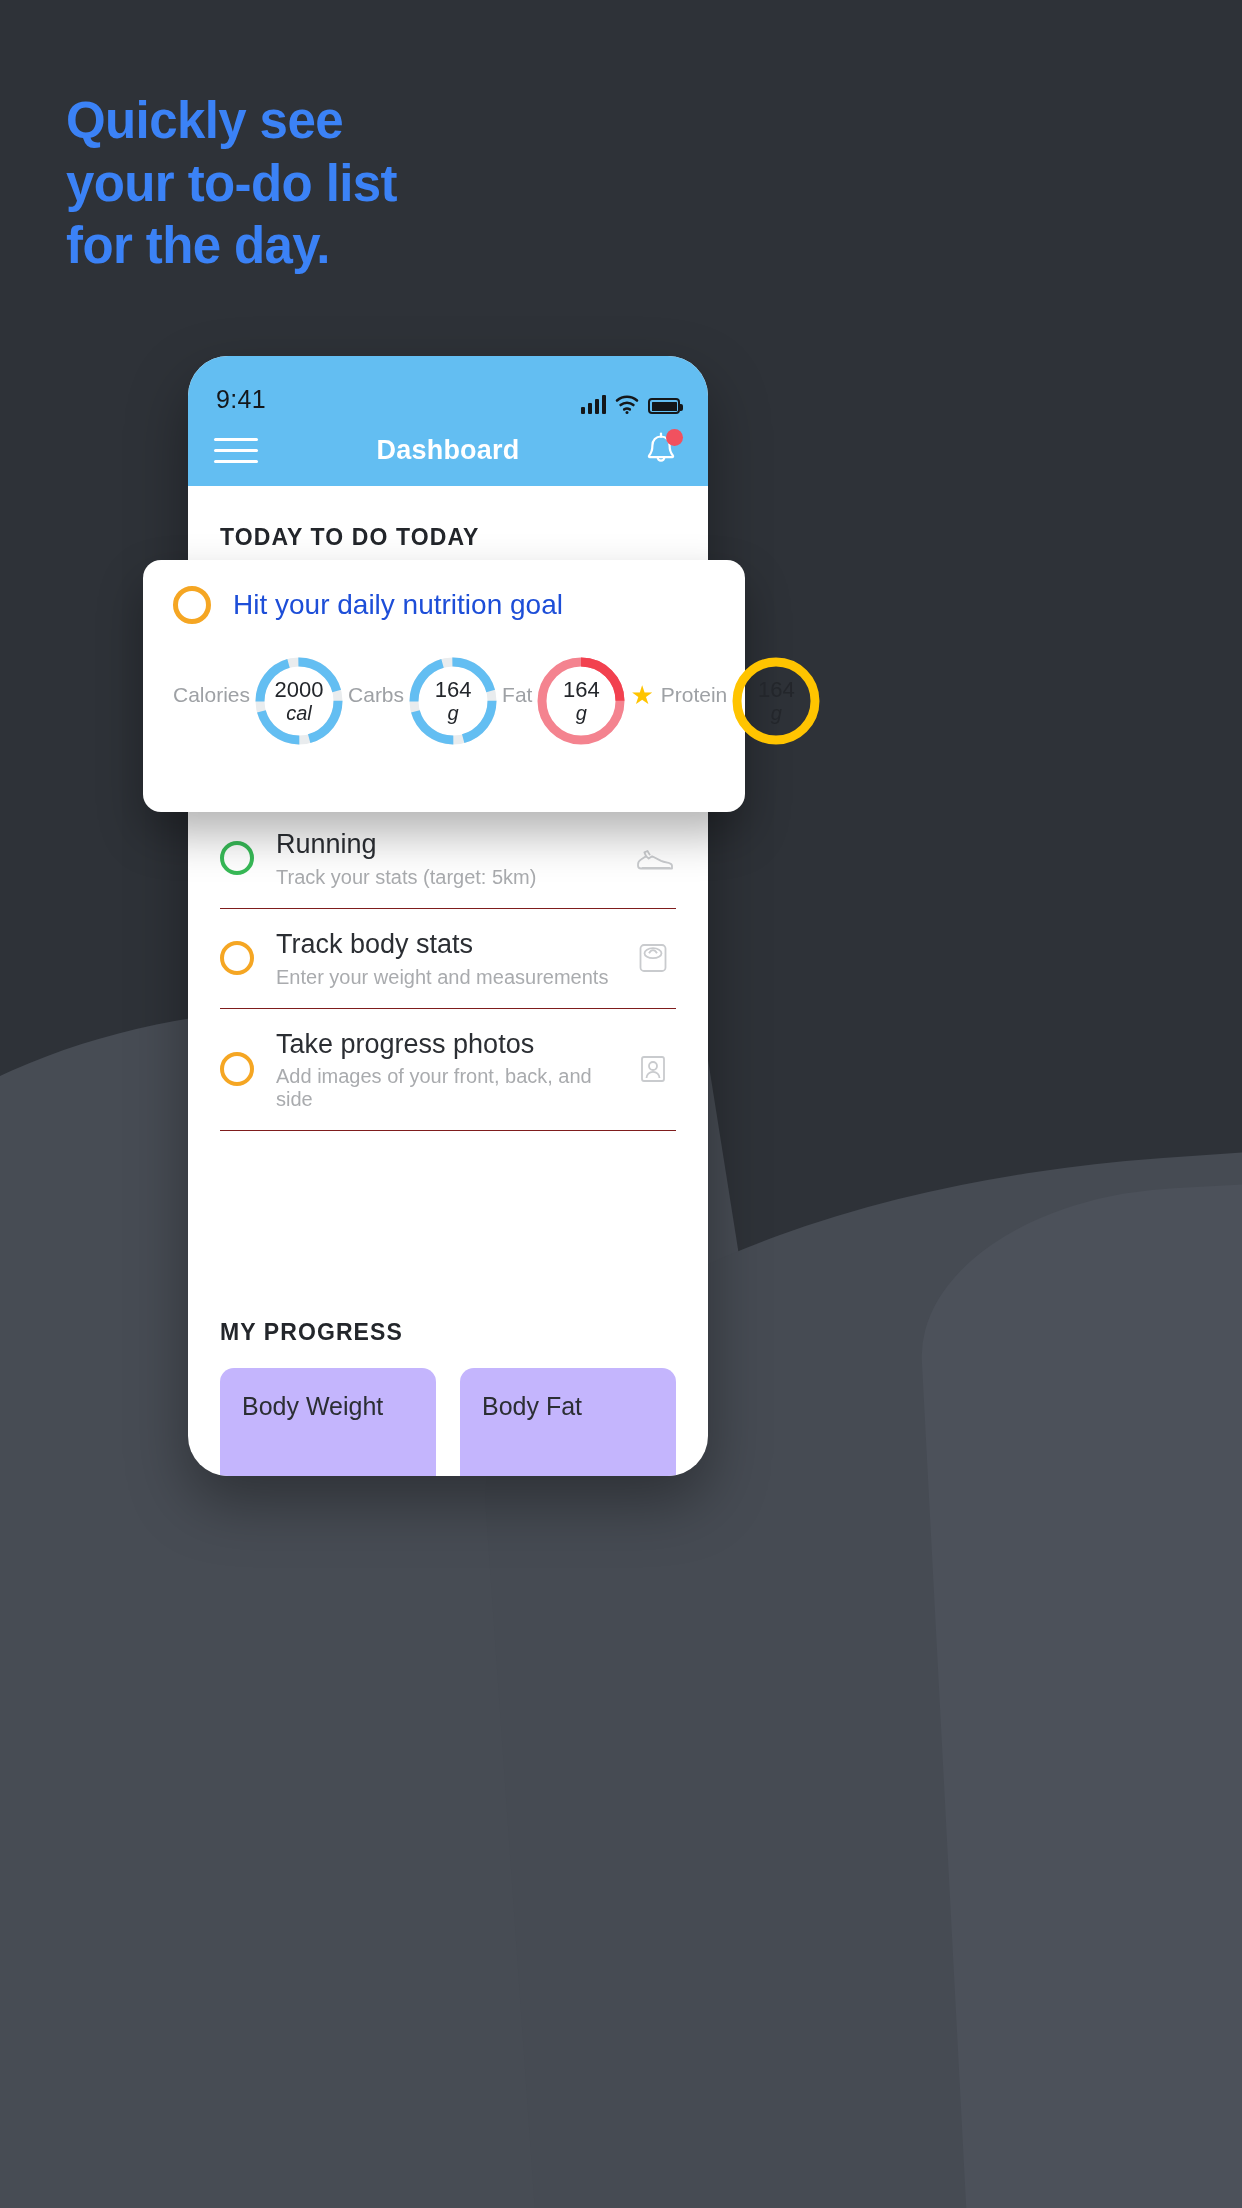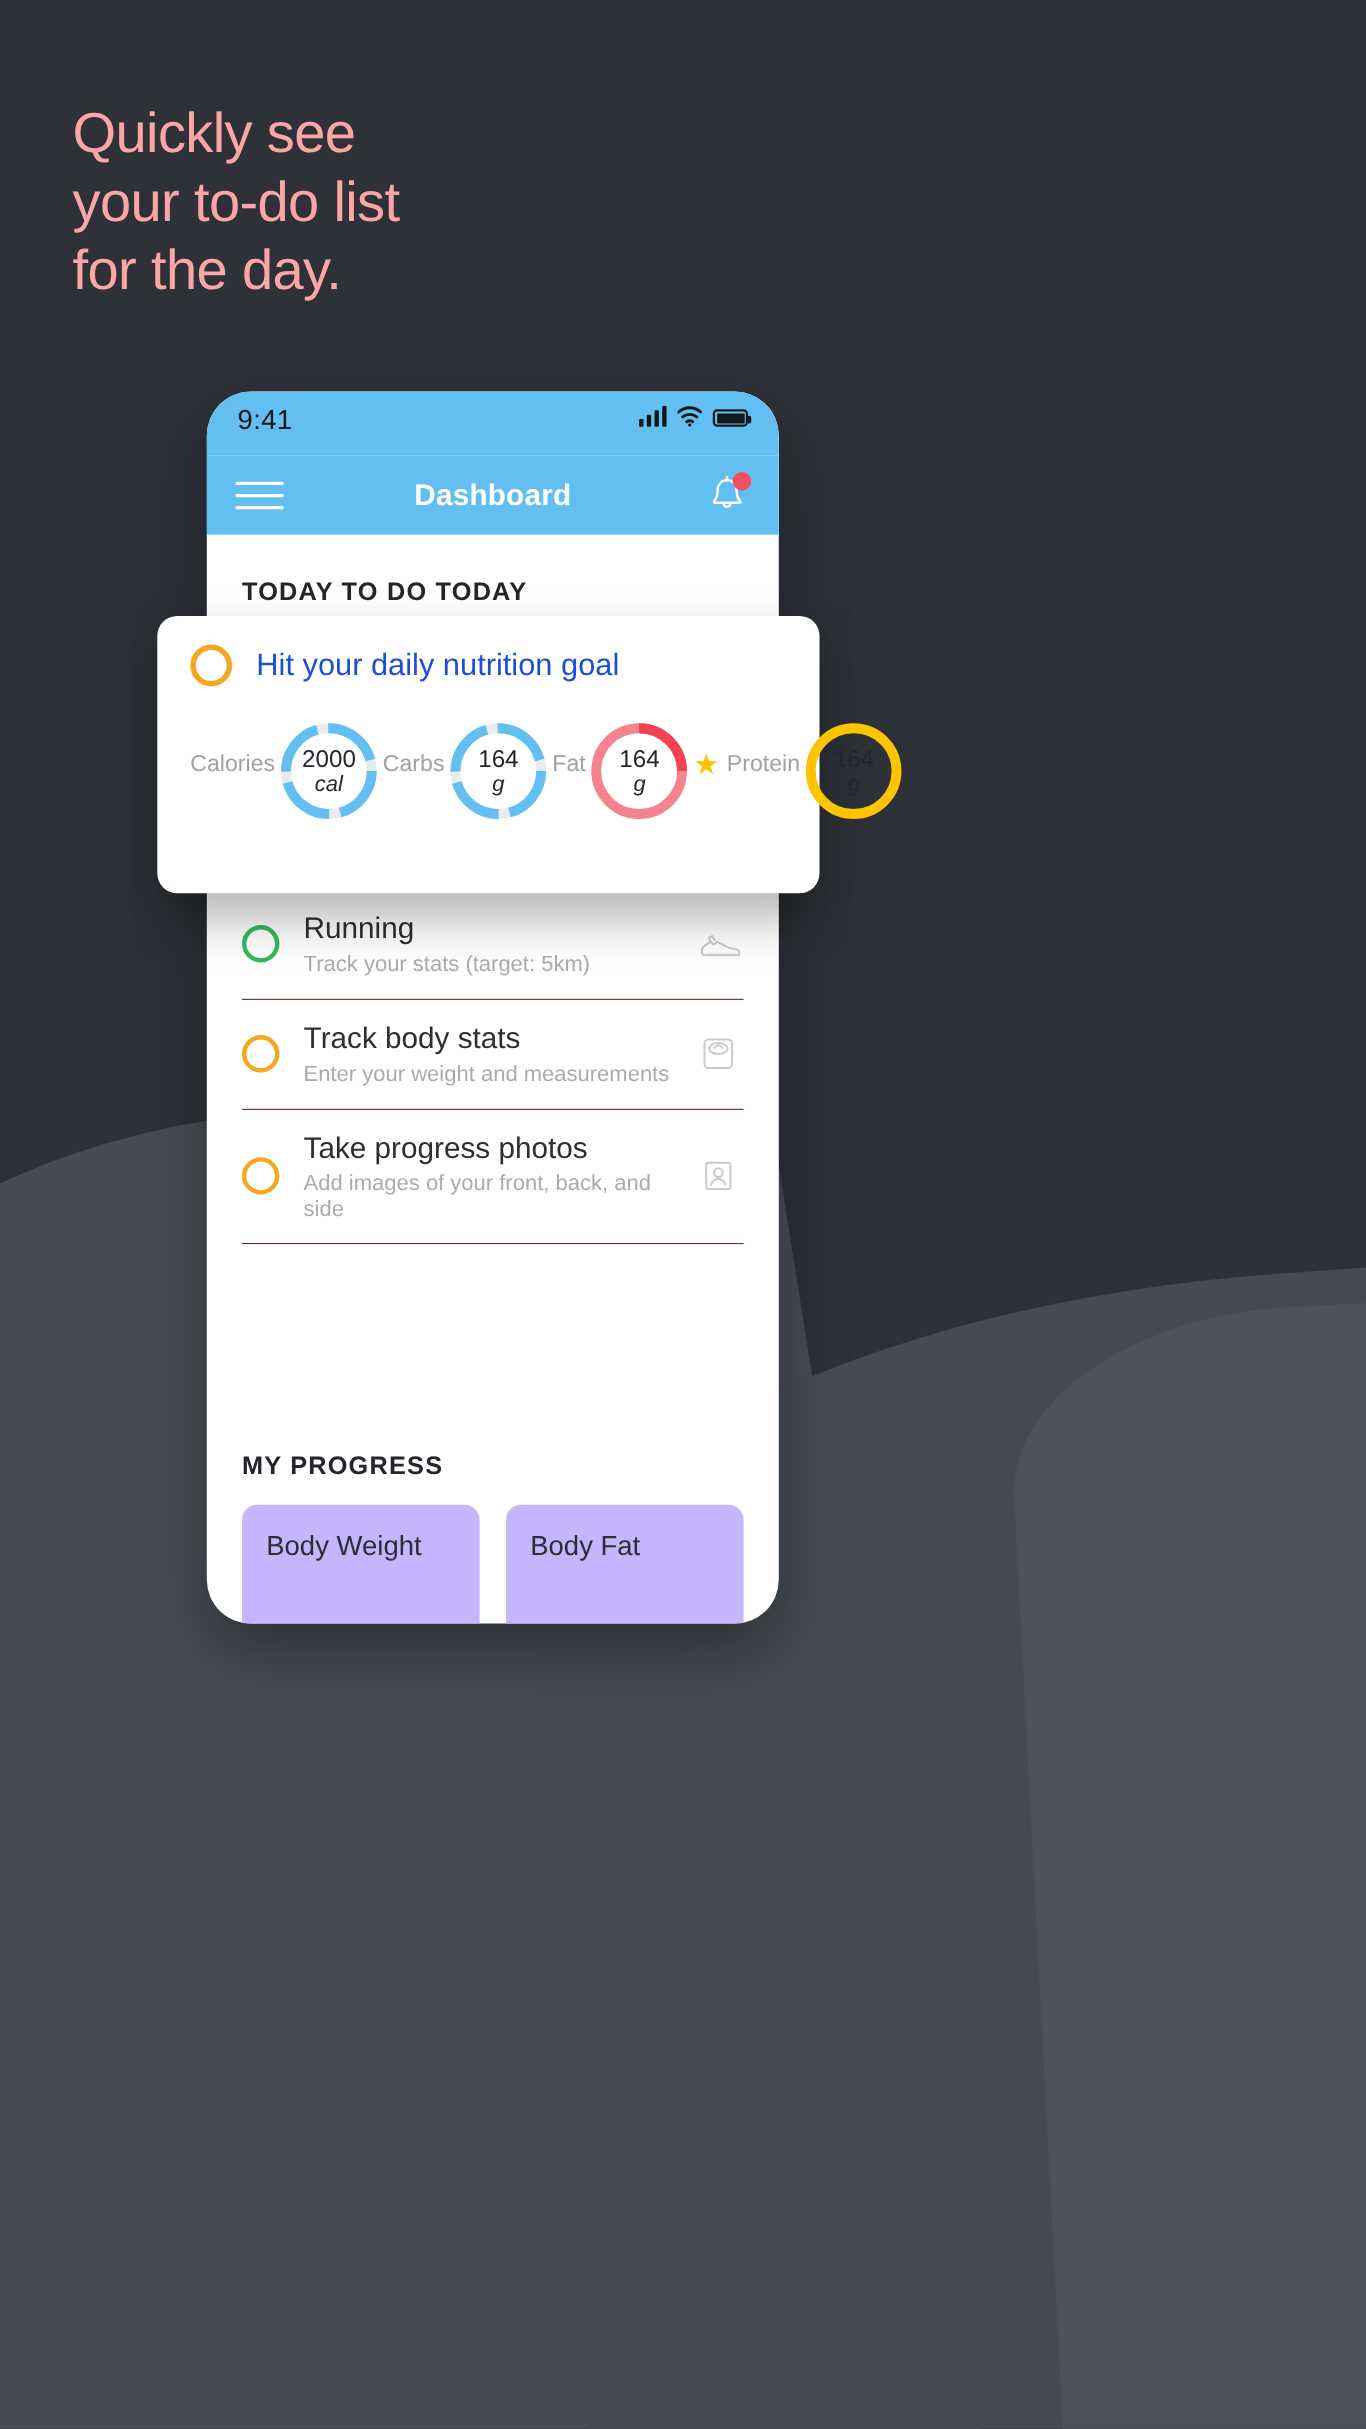--- a/index.html
+++ b/index.html
@@ -34,23 +34,23 @@
     width:420px; height:1100px;
     background:#4c515a;
     border-top-left-radius:260px 160px;
     transform:rotate(-3deg);
     pointer-events:none;
   }
 
   
   .headline {
     position:absolute; left:66px; top:90px;
-    color:#fca5a5;
+    color:#3b82f6;
     font-size:51px;
-    font-weight:normal;
+    font-weight:bold;
     line-height:1.23;
     letter-spacing:-0.6px;
     z-index:5;
   }
   .headline div { white-space:nowrap; }
 
   
   .phone {
     position:absolute;
     left:188px; top:356px;
@@ -58,21 +58,21 @@
     background:#ffffff;
     border-radius:40px;
     overflow:hidden;
     z-index:3;
     box-shadow:0 26px 60px rgba(0,0,0,0.35);
   }
 
   
   .statusbar {
     height:58px; background:#63bef2;
-    display:flex; align-items:flex-start; justify-content:space-between;
+    display:flex; align-items:flex-end; justify-content:space-between;
     padding:12px 28px 0 28px;
   }
   .status-time { font-size:25px; color:#14171a; font-weight:400; letter-spacing:0.3px; }
   .status-icons { display:flex; align-items:flex-end; gap:9px; }
   .bars { display:flex; align-items:flex-end; gap:2.5px; height:20px; }
   .bars i { display:block; width:4.5px; background:#14171a; border-radius:1px; }
   .bars i:nth-child(1){height:7px;}
   .bars i:nth-child(2){height:11px;}
   .bars i:nth-child(3){height:15px;}
   .bars i:nth-child(4){height:19px;}

